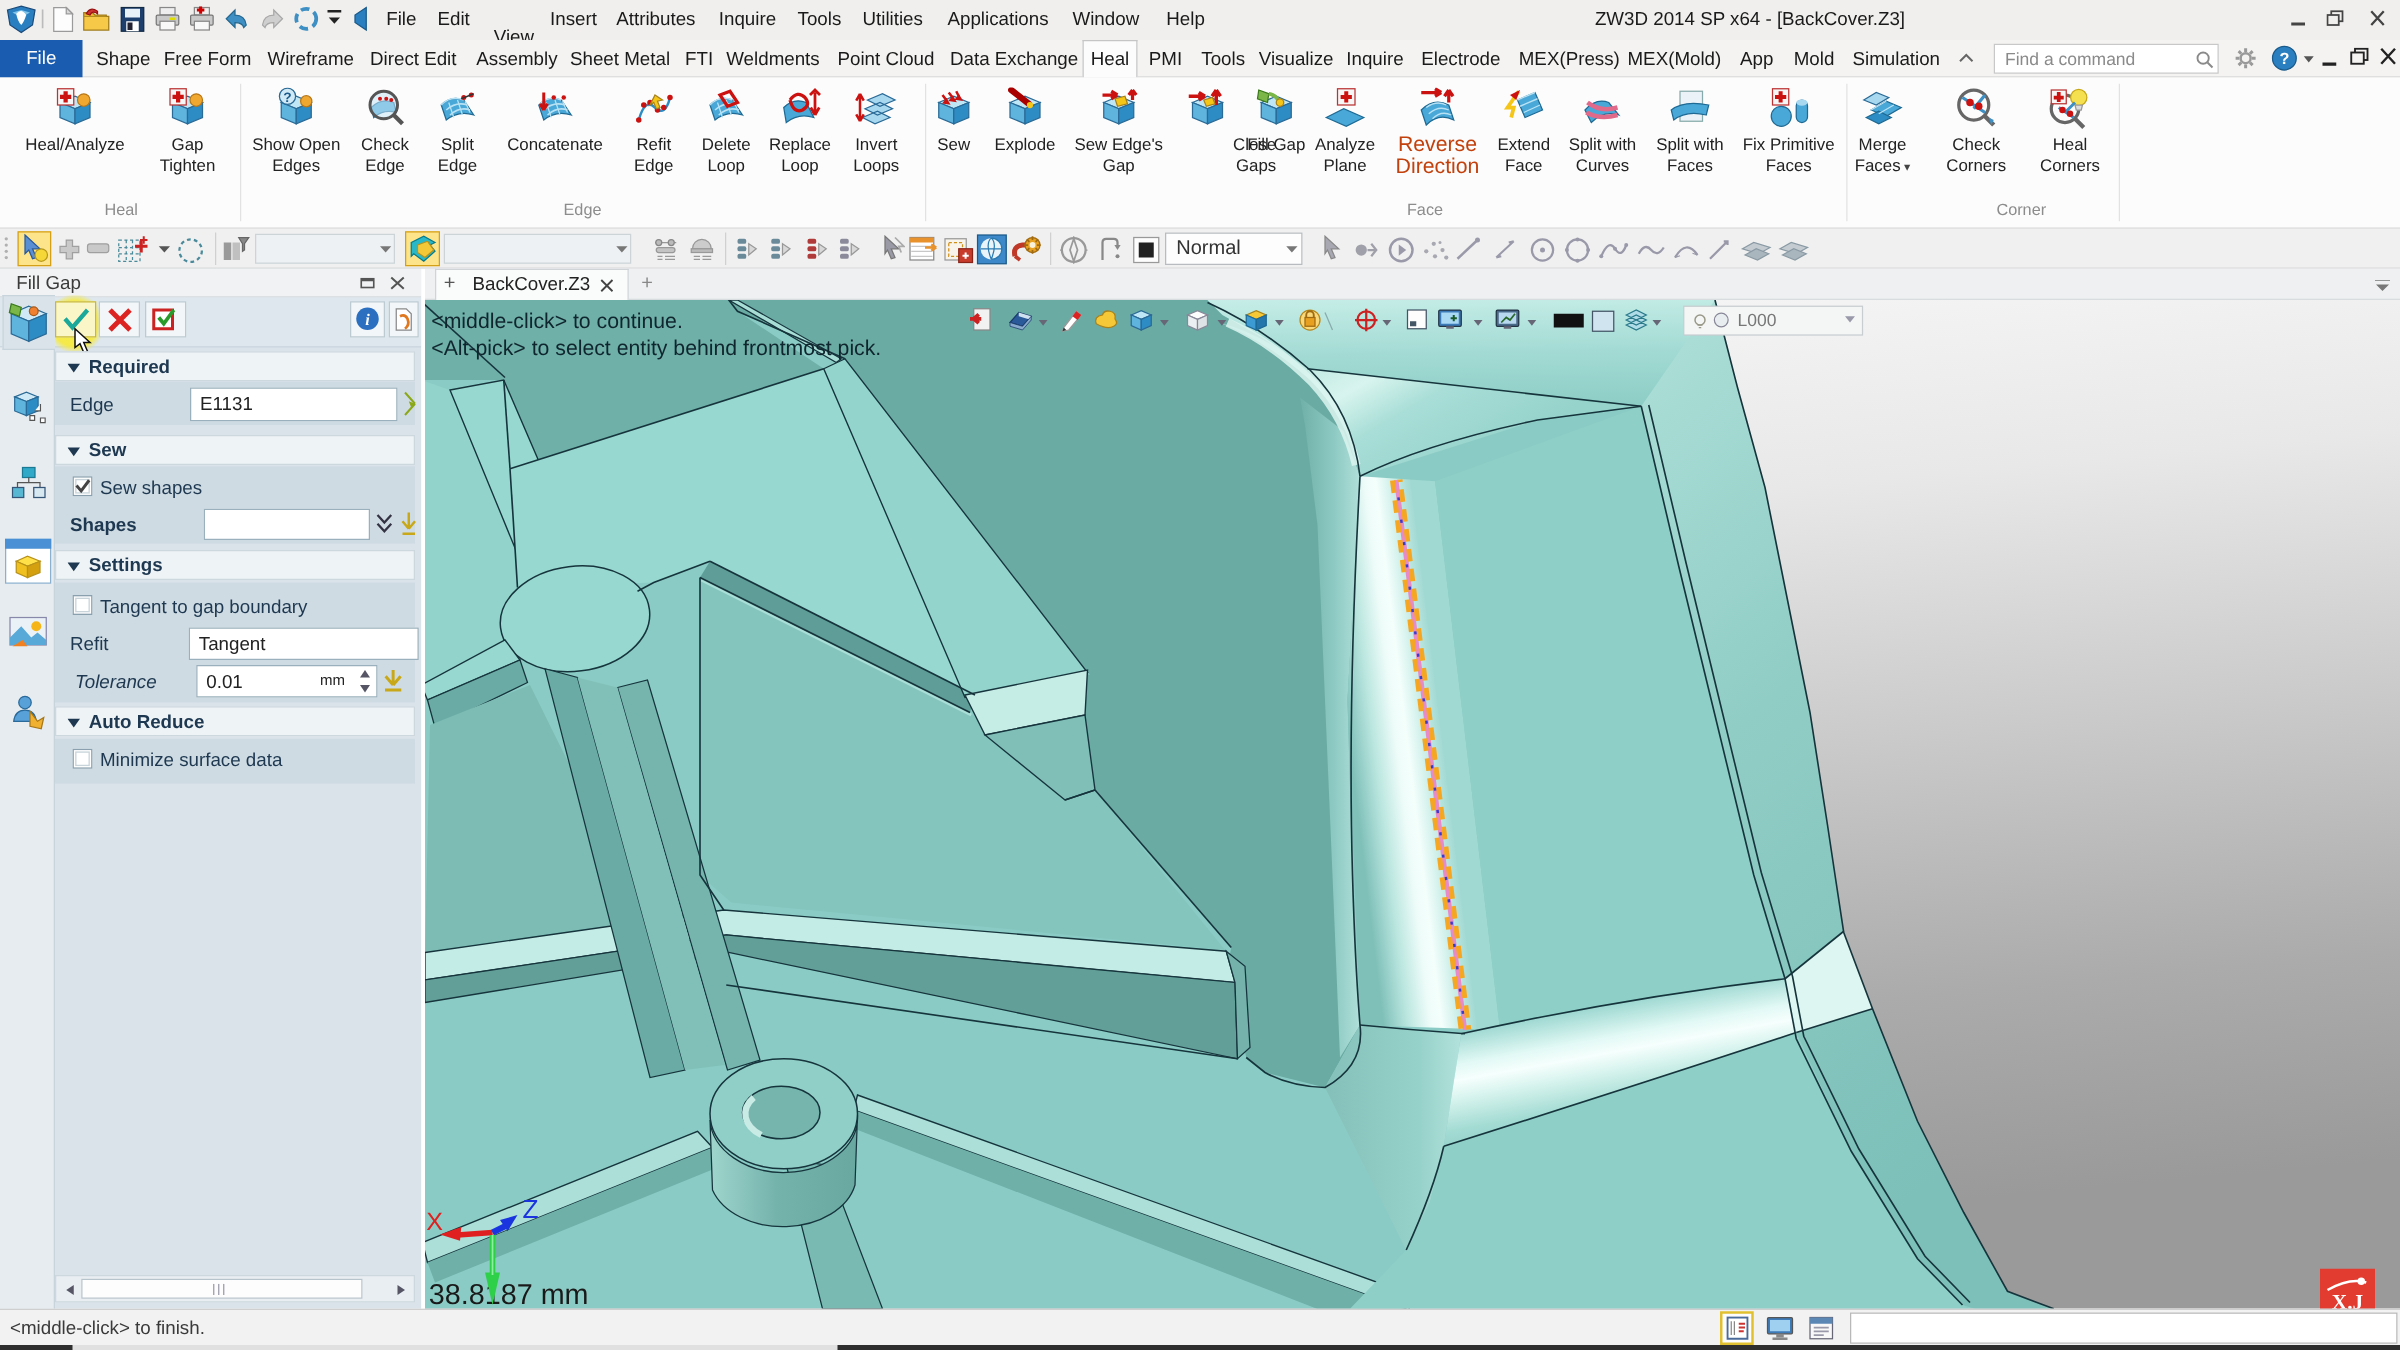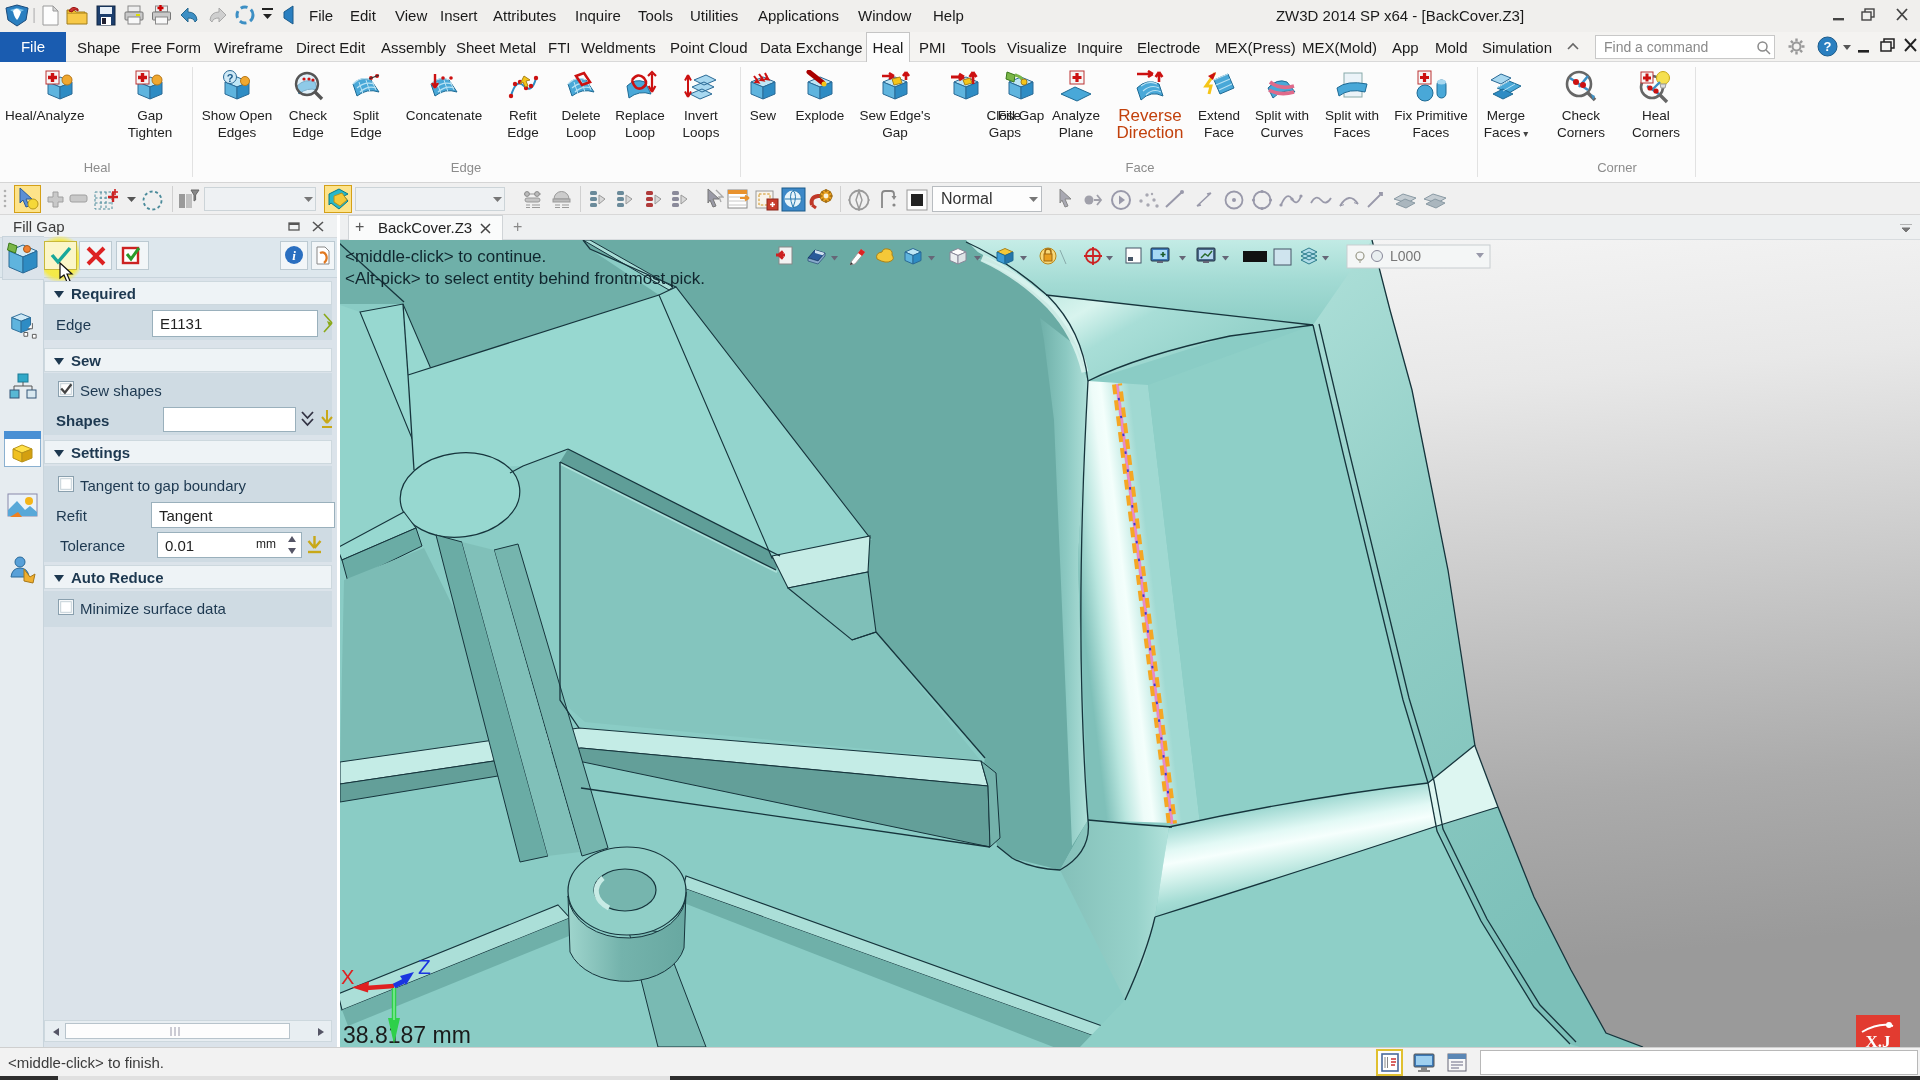--- a/index.html
+++ b/index.html
@@ -56,21 +56,21 @@
     </svg>
   <svg class="abs" style="left:261px;top:8px" width="13" height="13" viewBox="0 0 13 13">
       <path d="M1 1 h11" stroke="#222" stroke-width="2"></path>
       <path d="M2 6 l4.5 5 4.5 -5 z" fill="#222"></path>
     </svg>
   <svg class="abs" style="left:281px;top:5px" width="14" height="20" viewBox="0 0 14 20">
       <path d="M12 1 L3 7 v6 l9 6 z" fill="#2a7fc0" stroke="#1a5a8a"></path>
     </svg>
   <span class="abs" style="left:309px;top:7px;font-size:15px;color:#1a1a1a;">File</span>
     <span class="abs" style="left:350px;top:7px;font-size:15px;color:#1a1a1a;">Edit</span>
-    <span class="abs" style="left:395px;top:7px;font-size:15px;color:#1a1a1a;">View</span>
+    <span class="abs" style="left:395px;top:21px;font-size:15px;color:#1a1a1a;">View</span>
     <span class="abs" style="left:440px;top:7px;font-size:15px;color:#1a1a1a;">Insert</span>
     <span class="abs" style="left:493px;top:7px;font-size:15px;color:#1a1a1a;">Attributes</span>
     <span class="abs" style="left:575px;top:7px;font-size:15px;color:#1a1a1a;">Inquire</span>
     <span class="abs" style="left:638px;top:7px;font-size:15px;color:#1a1a1a;">Tools</span>
     <span class="abs" style="left:690px;top:7px;font-size:15px;color:#1a1a1a;">Utilities</span>
     <span class="abs" style="left:758px;top:7px;font-size:15px;color:#1a1a1a;">Applications</span>
     <span class="abs" style="left:858px;top:7px;font-size:15px;color:#1a1a1a;">Window</span>
     <span class="abs" style="left:933px;top:7px;font-size:15px;color:#1a1a1a;">Help</span>
   <span class="abs" style="left:1250px;top:7px;width:300px;text-align:center;font-size:15px;color:#1a1a1a;">ZW3D 2014 SP x64 - [BackCover.Z3]</span>
   <svg class="abs" style="left:1832px;top:12px" width="14" height="10">
@@ -119,21 +119,21 @@
   <svg class="abs" style="left:1880px;top:6px" width="16" height="14" viewBox="0 0 16 14">
         <rect x="4" y="1" width="10" height="9" fill="none" stroke="#222" stroke-width="1.5"></rect>
         <rect x="1" y="4" width="10" height="9" fill="#f4f3f1" stroke="#222" stroke-width="1.5"></rect>
       </svg>
   <svg class="abs" style="left:1903px;top:6px" width="15" height="14" viewBox="0 0 15 14">
         <path d="M2 1 L13 13 M13 1 L2 13" stroke="#222" stroke-width="1.9"></path>
       </svg>
 </path></div>
 
 <div class="abs" style="left:0;top:62px;width:1920px;height:121px;background:#fcfcfc;border-bottom:1px solid #d5d5d5;">
- <div class="abs" style="left:5px;top:8px;width:110px;">
+ <div class="abs" style="left:5px;top:8px;width:110px;text-align:center;">
       <div style="display:flex;justify-content:center;">
         <svg width="34" height="34" viewBox="0 0 34 34">
           <path d="M5 12 L17 7 L29 12 L17 17 Z" fill="#bfe6f5" stroke="#2a6a96" stroke-width="1"></path>
           <path d="M5 12 L17 17 L17 29 L5 24 Z" fill="#5fb4de" stroke="#2a6a96" stroke-width="1"></path>
           <path d="M29 12 L17 17 L17 29 L29 24 Z" fill="#2e8cc4" stroke="#2a6a96" stroke-width="1"></path>
           <g transform="translate(2,0)">
             <rect x="1" y="1" width="13" height="13" fill="#f6f6f6" stroke="#b33"></rect>
             <path d="M7.5 3 v9 M3 7.5 h9" stroke="#c11" stroke-width="3.4"></path>
           </g>
           <circle cx="24" cy="10" r="5" fill="#f0a830" stroke="#b87818"></circle>
@@ -787,21 +787,21 @@
 
   <svg class="abs" style="left:58px;top:261px" width="16" height="16" viewBox="0 0 15 15">
       <rect x="0.5" y="0.5" width="14" height="14" fill="#fff" stroke="#8aa0ae"></rect>
       <rect x="2.5" y="2.5" width="10" height="10" fill="none" stroke="#c8d4da"></rect>
     </svg>
   <span class="abs" style="left:80px;top:262px;font-size:15px;color:#1d3850;">Tangent to gap boundary</span>
   <span class="abs" style="left:56px;top:292px;font-size:15px;color:#1d3850;">Refit</span>
   <div class="abs" style="left:151px;top:287px;width:184px;height:26px;background:#fff;border:1px solid #9ab0bc;">
     <span class="abs" style="left:7px;top:4px;font-size:15px;color:#222;">Tangent</span>
     </div>
-  <span class="abs" style="left:60px;top:322px;font-size:15px;color:#1d3850;">Tolerance</span>
+  <span class="abs" style="left:60px;top:322px;font-size:15px;color:#1d3850;font-style:italic;">Tolerance</span>
   <div class="abs" style="left:157px;top:317px;width:145px;height:26px;background:#fff;border:1px solid #9ab0bc;">
     <span class="abs" style="left:7px;top:4px;font-size:15px;color:#222;">0.01</span>
     <span class="abs" style="left:98px;top:4px;font-size:12px;color:#222;">mm</span>
     </div>
   <svg class="abs" style="left:286px;top:319px" width="12" height="22" viewBox="0 0 12 22">
       <path d="M6 2 L10 8 H2 Z" fill="#556"></path>
       <path d="M6 20 L10 14 H2 Z" fill="#556"></path>
     </svg>
   <svg class="abs" style="left:306px;top:319px" width="17" height="22" viewBox="0 0 17 22">
       <path d="M8.5 2 v12 M8.5 14 l-6 -7 M8.5 14 l6 -7" stroke="#c8a818" stroke-width="2.4" fill="none"></path>

